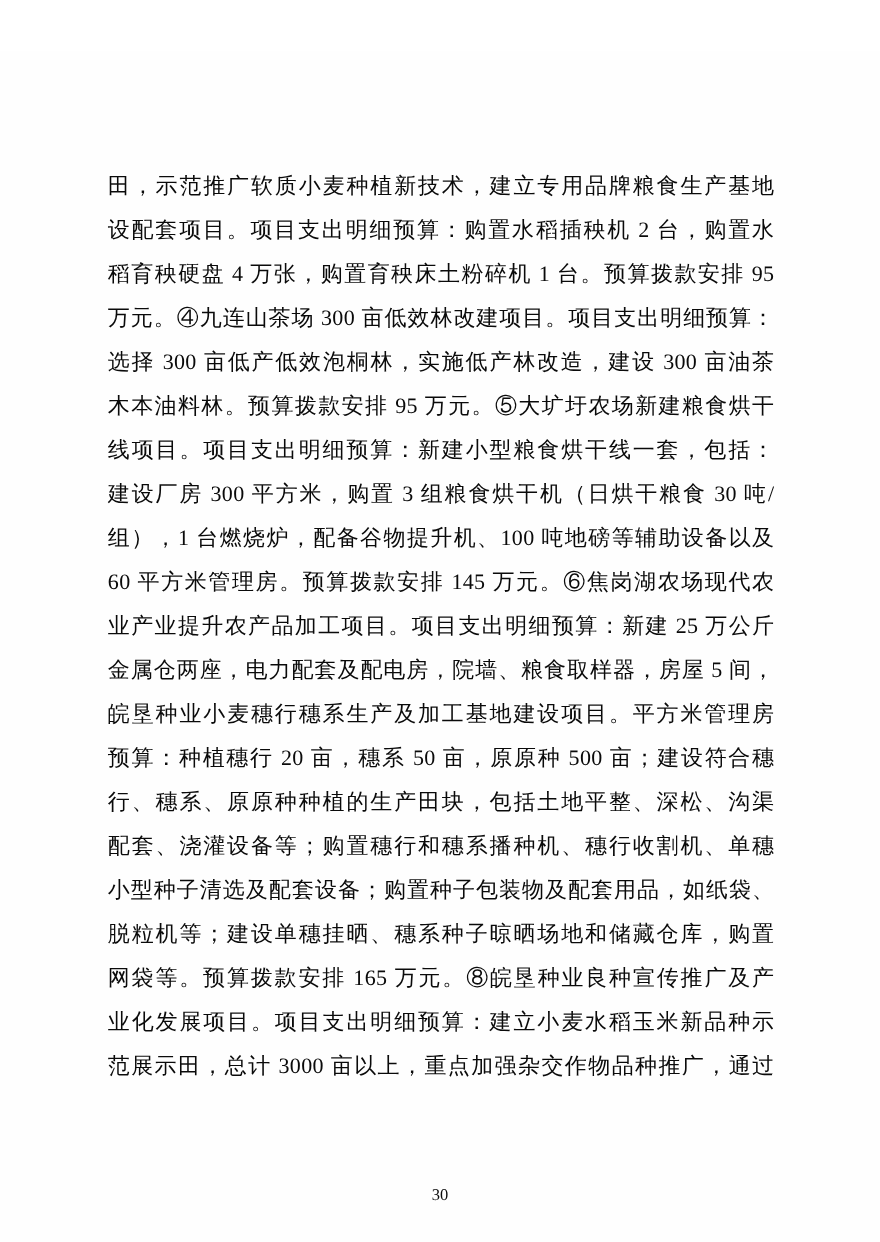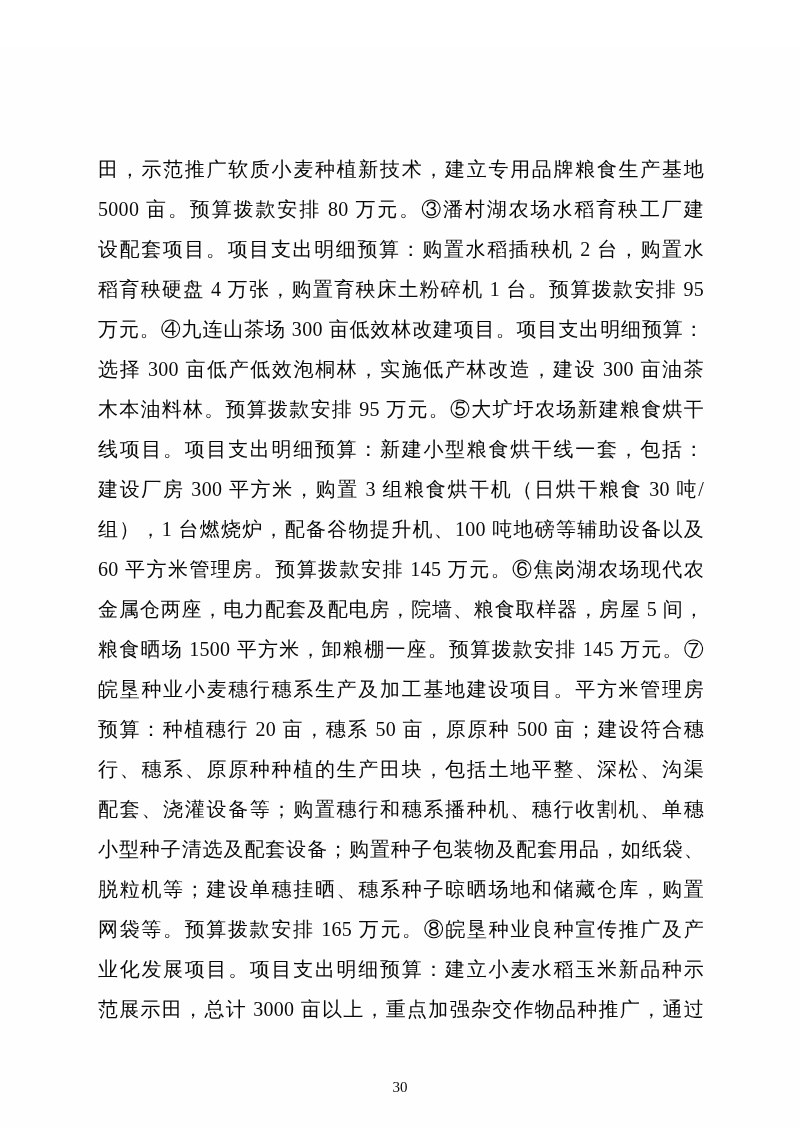--- a/index.html
+++ b/index.html
@@ -42,32 +42,31 @@
     line-height: 22px;
     color: #0a0a0a;
   }
 </style>
 </head>
 <body>
 
 <div class="page">
   <div class="content">
       <div class="line">田，示范推广软质小麦种植新技术，建立专用品牌粮食生产基地</div>
-      <div class="line">5000 亩。预算拨款安排 80 万元。③潘村湖农场水稻育秧工厂建</div>
       <div class="line">设配套项目。项目支出明细预算：购置水稻插秧机 2 台，购置水</div>
       <div class="line">稻育秧硬盘 4 万张，购置育秧床土粉碎机 1 台。预算拨款安排 95</div>
       <div class="line">万元。④九连山茶场 300 亩低效林改建项目。项目支出明细预算：</div>
       <div class="line">选择 300 亩低产低效泡桐林，实施低产林改造，建设 300 亩油茶</div>
       <div class="line">木本油料林。预算拨款安排 95 万元。⑤大圹圩农场新建粮食烘干</div>
       <div class="line">线项目。项目支出明细预算：新建小型粮食烘干线一套，包括：</div>
       <div class="line">建设厂房 300 平方米，购置 3 组粮食烘干机（日烘干粮食 30 吨/</div>
       <div class="line">组），1 台燃烧炉，配备谷物提升机、100 吨地磅等辅助设备以及</div>
       <div class="line">60 平方米管理房。预算拨款安排 145 万元。⑥焦岗湖农场现代农</div>
+      <div class="line">业产业提升农产品加工项目。项目支出明细预算：新建 25 万公斤</div>
       <div class="line">金属仓两座，电力配套及配电房，院墙、粮食取样器，房屋 5 间，</div>
-      <div class="line">粮食晒场 1500 平方米，卸粮棚一座。预算拨款安排 145 万元。⑦</div>
       <div class="line">皖垦种业小麦穗行穗系生产及加工基地建设项目。平方米管理房</div>
       <div class="line">预算：种植穗行 20 亩，穗系 50 亩，原原种 500 亩；建设符合穗</div>
       <div class="line">行、穗系、原原种种植的生产田块，包括土地平整、深松、沟渠</div>
       <div class="line">配套、浇灌设备等；购置穗行和穗系播种机、穗行收割机、单穗</div>
       <div class="line">小型种子清选及配套设备；购置种子包装物及配套用品，如纸袋、</div>
       <div class="line">脱粒机等；建设单穗挂晒、穗系种子晾晒场地和储藏仓库，购置</div>
       <div class="line">网袋等。预算拨款安排 165 万元。⑧皖垦种业良种宣传推广及产</div>
       <div class="line">业化发展项目。项目支出明细预算：建立小麦水稻玉米新品种示</div>
       <div class="line">范展示田，总计 3000 亩以上，重点加强杂交作物品种推广，通过</div>
     </div>

